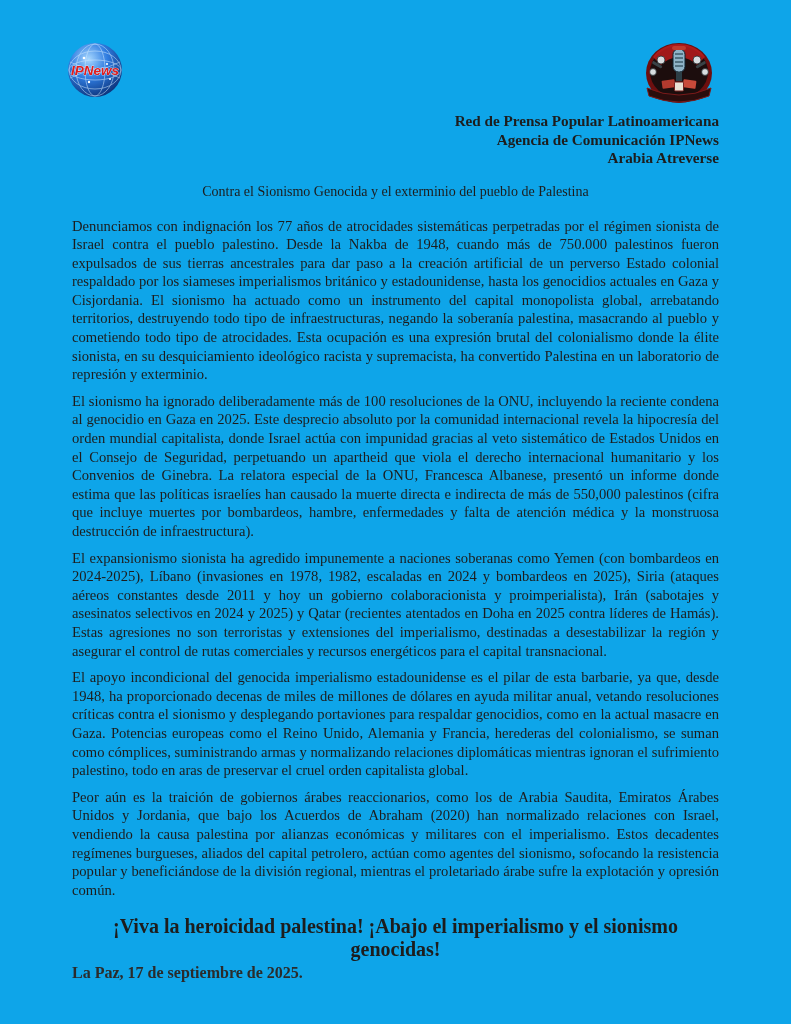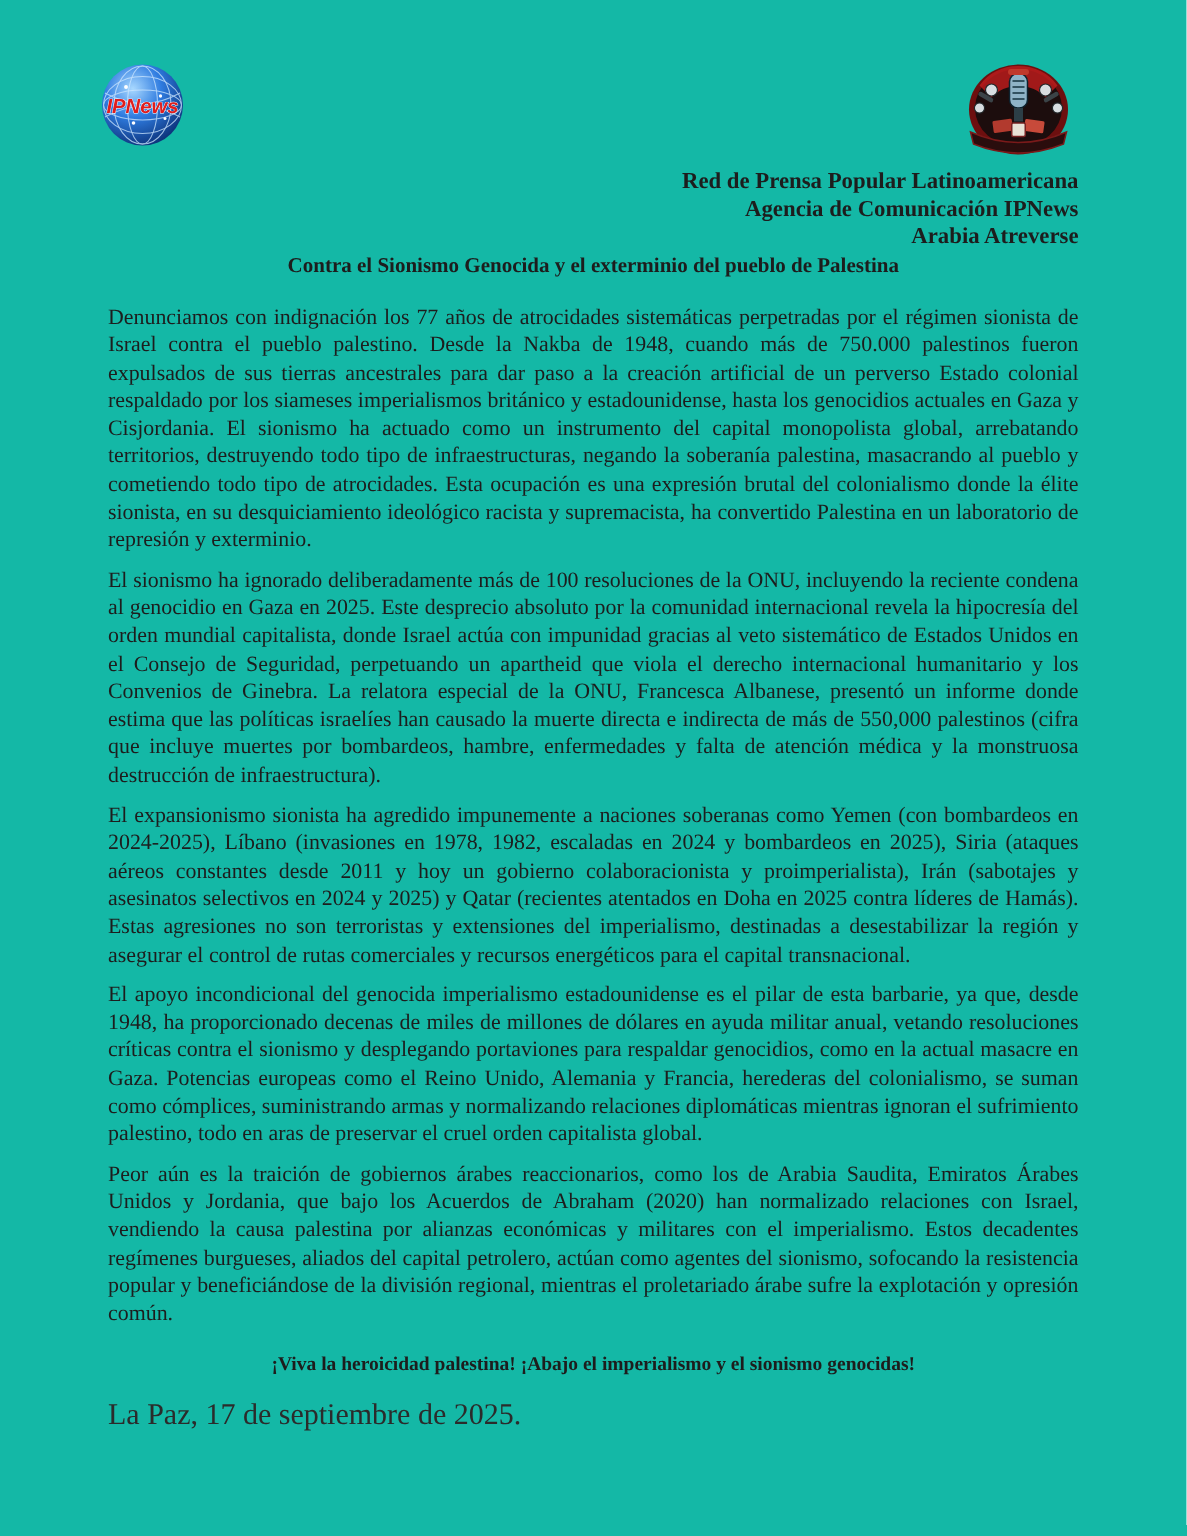--- a/index.html
+++ b/index.html
@@ -1,18 +1,18 @@
 <!DOCTYPE html>
 <html><head>
 <meta charset="utf-8">
 <style>
   html, body { margin: 0; padding: 0; background: #ffffff; }
   .page {
     width: 791px; height: 1024px;
-    background: #14b8a6;
+    background: #0ea5e9;
     box-sizing: border-box;
     padding: 38px 72px 0 72px;
     font-family: "Liberation Serif", serif;
     color: #1d1d1d;
     overflow: hidden;
     position: relative;
   }
   .logo-row {
     display: flex; justify-content: space-between; align-items: flex-start;
     height: 70px; margin-bottom: 4px;
@@ -20,28 +20,28 @@
   .logo { flex: 0 0 auto; }
   .logo.left { margin-left: -6px; margin-top: 3px; }
   .logo.center { margin-top: 0; }
   .logo.right { margin-right: -2px; margin-top: 7px; }
   .org-block { text-align: right; font-weight: bold; font-size: 15.2px; line-height: 18.5px; }
   .doc-title {
     margin: 14px 0 0 0; text-align: center;
     font-size: 17.5px; font-weight: bold; letter-spacing: 0.4px;
     color: #1f3a7d;
   }
-  .subtitle { text-align: center; font-weight: bold; font-size: 14px; line-height: 19px; }
+  .subtitle { margin-top: 14px; text-align: center; font-weight: normal; font-size: 14px; line-height: 19px; }
   .body-p {
     margin: 8px 0 0 0; text-align: justify;
     font-size: 14.6px; line-height: 18.6px; font-family: Liberation Serif, serif;
   }
   .body-p.first { margin-top: 16px; }
-  .slogan { margin-top: 16px; text-align: center; font-weight: bold; font-size: 13px; }
-  .dateline { margin-top: 15px; font-weight: normal; font-size: 20px; color: #2b2b2b; }
+  .slogan { margin-top: 16px; text-align: center; font-weight: bold; font-size: 20px; }
+  .dateline { margin-top: 3px; font-weight: bold; font-size: 16px; color: #2b2b2b; }
 </style>
 </head>
 <body>
 
 <div class="page">
 
   <div class="logo-row">
 
     <div class="logo left">
       <svg width="58" height="58" viewBox="0 0 58 58">

